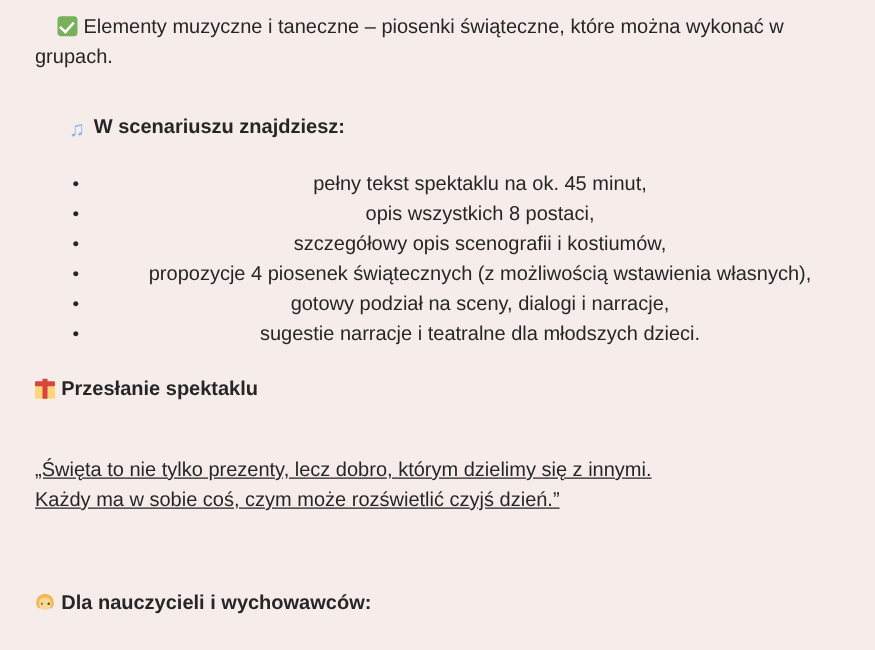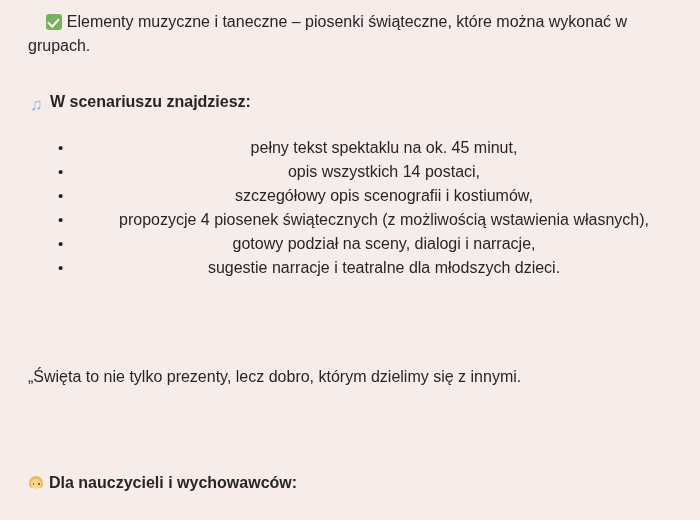--- a/index.html
+++ b/index.html
@@ -186,48 +186,52 @@
   ul.bullets li::before {
     content: "\2022";
     position: absolute;
     left: 0;
     top: 0;
     font-size: 15px;
     line-height: 24px;
     color: #262626;
   }
 
-  .quote-line { white-space: nowrap; }
+  .quote-line { white-space: nowrap; text-decoration: underline; }
 </style>
 </head>
 <body>
 
 <div class="page">
 
   <div class="block para" style="top:-14px;">
     <span class="emoji ico-check"></span><span>Elementy muzyczne i taneczne – piosenki świąteczne, które można wykonać w
 grupach.</span>
   </div>
 
 
-  <div class="block heading" style="top:90px;">
+  <div class="block heading" style="top:90px;margin-left:25px;">
     <span class="emoji ico-music">♫</span><span>W scenariuszu znajdziesz:</span>
   </div>
 
   <ul class="bullets" style="top:136px;">
     <li><span>pełny tekst spektaklu na ok. 45 minut,</span></li>
-    <li><span>opis wszystkich 14 postaci,</span></li>
+    <li><span>opis wszystkich 8 postaci,</span></li>
     <li><span>szczegółowy opis scenografii i kostiumów,</span></li>
     <li><span>propozycje 4 piosenek świątecznych (z możliwością wstawienia własnych),</span></li>
     <li><span>gotowy podział na sceny, dialogi i narracje,</span></li>
     <li><span>sugestie narracje i teatralne dla młodszych dzieci.</span></li>
   </ul>
 
+  <div class="block heading" style="top:300px;">
+    <span class="emoji ico-gift"><span class="lid"></span></span><span>Przesłanie spektaklu</span>
+  </div>
 
   <div class="block" style="top:365px;">
     <div class="quote-line">„Święta to nie tylko prezenty, lecz dobro, którym dzielimy się z innymi.</div>
+    <div class="quote-line">Każdy ma w sobie coś, czym może rozświetlić czyjś dzień.”</div>
   </div>
 
   <div class="block heading" style="top:471px;">
     <span class="emoji ico-teacher"><span class="hair"></span><span class="face"></span><span class="eyes"></span></span><span>Dla nauczycieli i wychowawców:</span>
   </div>
 
 </div>
 
 </body></html>

